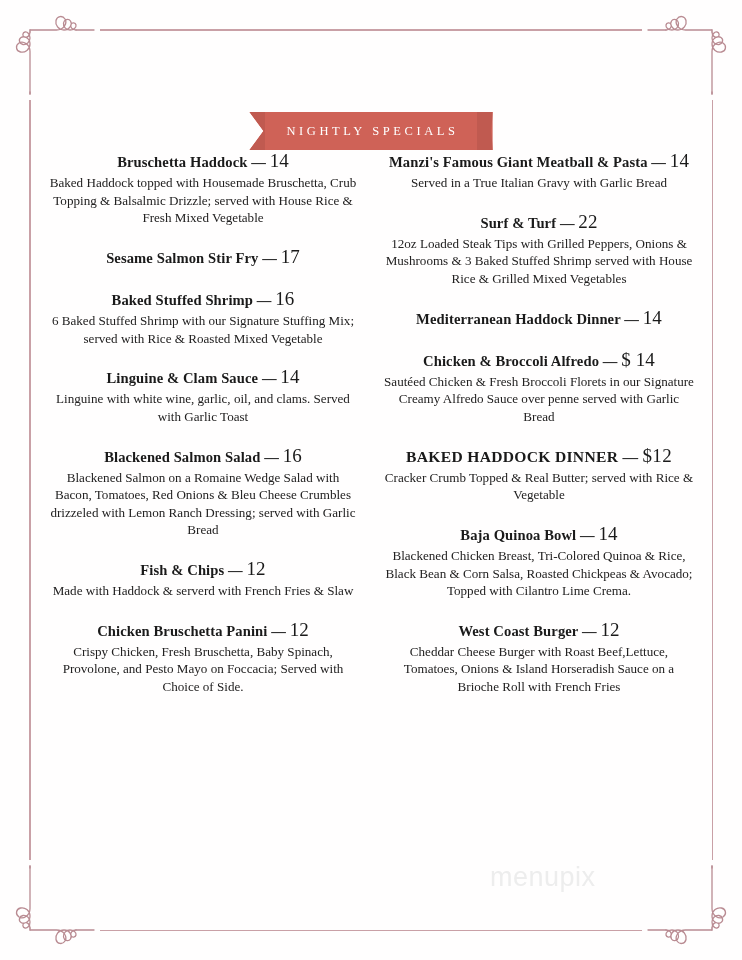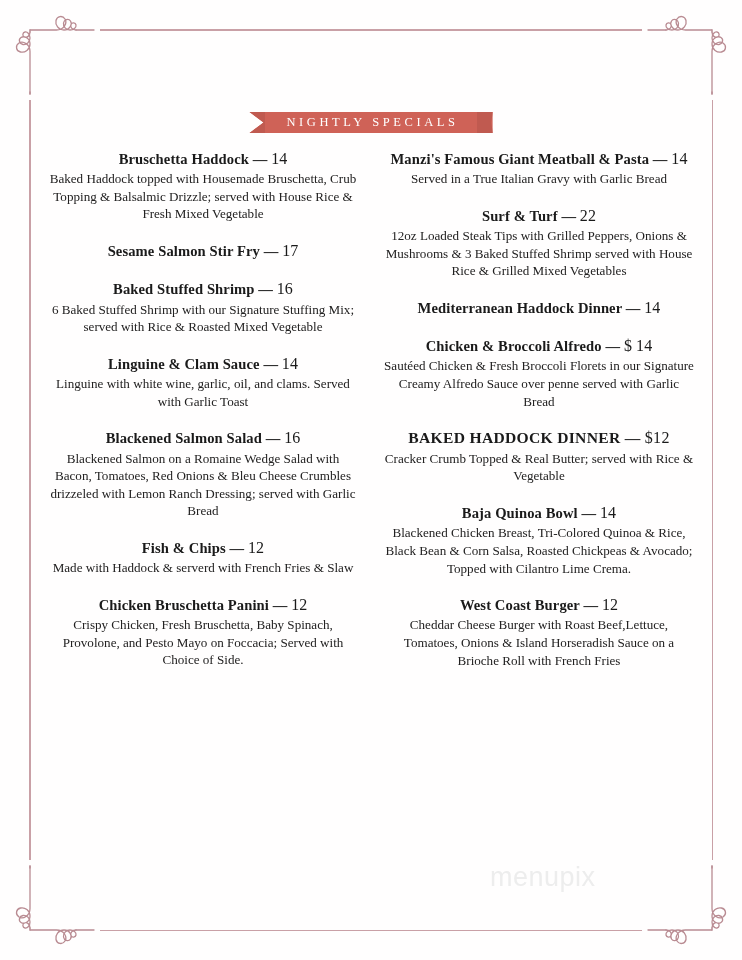--- a/index.html
+++ b/index.html
@@ -52,21 +52,21 @@
     position: absolute;
     top: 112px;
     left: 0;
     right: 0;
     display: flex;
     justify-content: center;
   }
   #ribbon {
     position: relative;
     background: #cf6257;
-    height: 21px;
+    height: 38px;
     padding: 0 34px;
     display: flex;
     align-items: center;
     justify-content: center;
     clip-path: polygon(0 0, 100% 0, 100% 100%, 0 100%,
                        0 100%, 14px 50%, 0 0);
   }
   #ribbon::before,
   #ribbon::after {
     content: "";
@@ -116,21 +116,21 @@
   .item-title {
     font-weight: bold;
     font-size: 14.6px;
     line-height: 1.32;
     text-align: center;
     margin: 0 0 1px 0;
     letter-spacing: 0.1px;
   }
   .item-title .price {
     font-weight: normal;
-    font-size: 16px;
+    font-size: 19px;
     margin-top: 16px;
   }
   .item-title.allcaps {
     font-size: 15.6px;
     letter-spacing: 0.3px;
   }
   .item-desc {
     font-size: 13.1px;
     line-height: 1.345;
     text-align: center;

